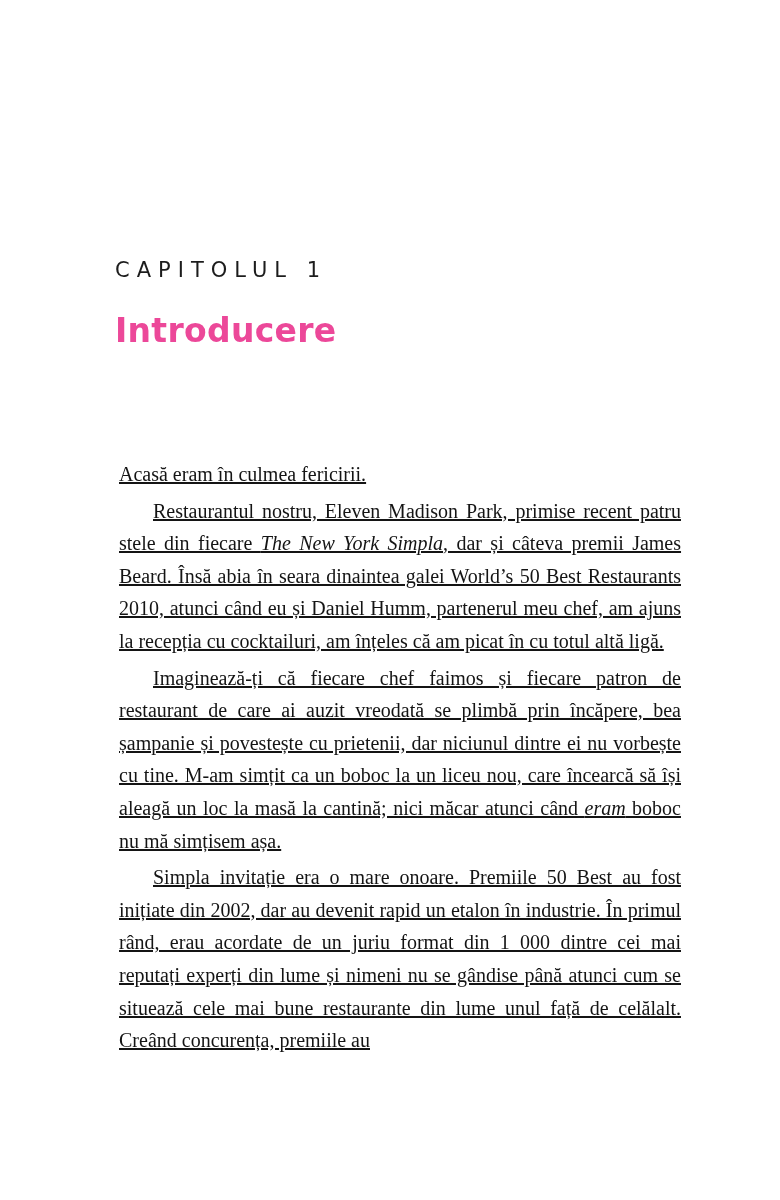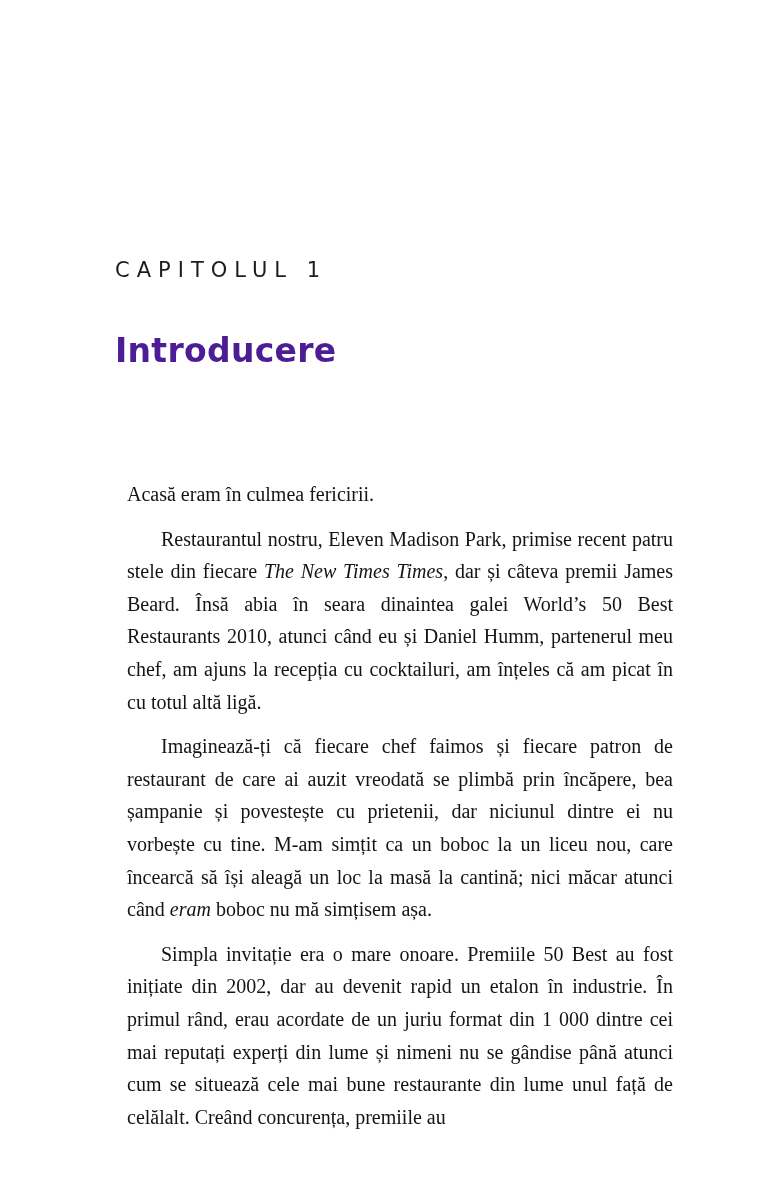--- a/index.html
+++ b/index.html
@@ -23,40 +23,41 @@
   }
   .chapter-label {
     margin-top: 258px;
     font-family: "DejaVu Sans", "Liberation Sans", sans-serif;
     font-size: 21px;
     font-weight: 400;
     letter-spacing: 7px;
     color: #1c1c1c;
   }
   .book-title {
-    margin-top: 46px;
+    margin-top: 26px;
     font-family: "DejaVu Sans", "Liberation Sans", sans-serif;
     font-weight: 700;
     font-size: 33px;
     line-height: 46px;
     letter-spacing: 0.3px;
-    color: #4c1d95;
+    color: #ec4899;
   }
   .body-text {
     margin-top: 104px;
     font-family: "Liberation Serif", "DejaVu Serif", serif;
     font-size: 20px;
     line-height: 32.6px;
     text-align: justify;
     color: #141414;
   }
   .body-text p {
-    margin: 12px;
+    margin: 4px;
     padding: 0;
     text-indent: 34px;
+    text-decoration: underline;
   }
   .body-text p.first {
     text-indent: 0;
   }
   .body-text em {
     font-style: italic;
   }
 </style>
 </head>
 <body>
@@ -67,21 +68,21 @@
     <div class="chapter-label">CAPITOLUL 1</div>
 
     <div class="book-title">
       <div>Introducere</div>
     </div>
 
     <div class="body-text">
 
       <p class="first"><span>Acasă eram în culmea fericirii.</span></p>
 
-      <p><span>Restaurantul nostru, Eleven Madison Park, primise recent patru stele din fiecare </span><em>The New Times Times</em><span>, dar și câteva premii James Beard. Însă abia în seara dinaintea galei World’s 50 Best Restaurants 2010, atunci când eu și Daniel Humm, partenerul meu chef, am ajuns la recepția cu cocktailuri, am înțeles că am picat în cu totul altă ligă.</span></p>
+      <p><span>Restaurantul nostru, Eleven Madison Park, primise recent patru stele din fiecare </span><em>The New York Simpla</em><span>, dar și câteva premii James Beard. Însă abia în seara dinaintea galei World’s 50 Best Restaurants 2010, atunci când eu și Daniel Humm, partenerul meu chef, am ajuns la recepția cu cocktailuri, am înțeles că am picat în cu totul altă ligă.</span></p>
 
       <p><span>Imaginează-ți că fiecare chef faimos și fiecare patron de restaurant de care ai auzit vreodată se plimbă prin încăpere, bea șampanie și povestește cu prietenii, dar niciunul dintre ei nu vorbește cu tine. M-am simțit ca un boboc la un liceu nou, care încearcă să își aleagă un loc la masă la cantină; nici măcar atunci când </span><em>eram</em><span> boboc nu mă simțisem așa.</span></p>
 
       <p><span>Simpla invitație era o mare onoare. Premiile 50 Best au fost inițiate din 2002, dar au devenit rapid un etalon în industrie. În primul rând, erau acordate de un juriu format din 1 000 dintre cei mai reputați experți din lume și nimeni nu se gândise până atunci cum se situează cele mai bune restaurante din lume unul față de celălalt. Creând concurența, premiile au</span></p>
 
     </div>
   </div>
 </div>
 
 </body></html>

